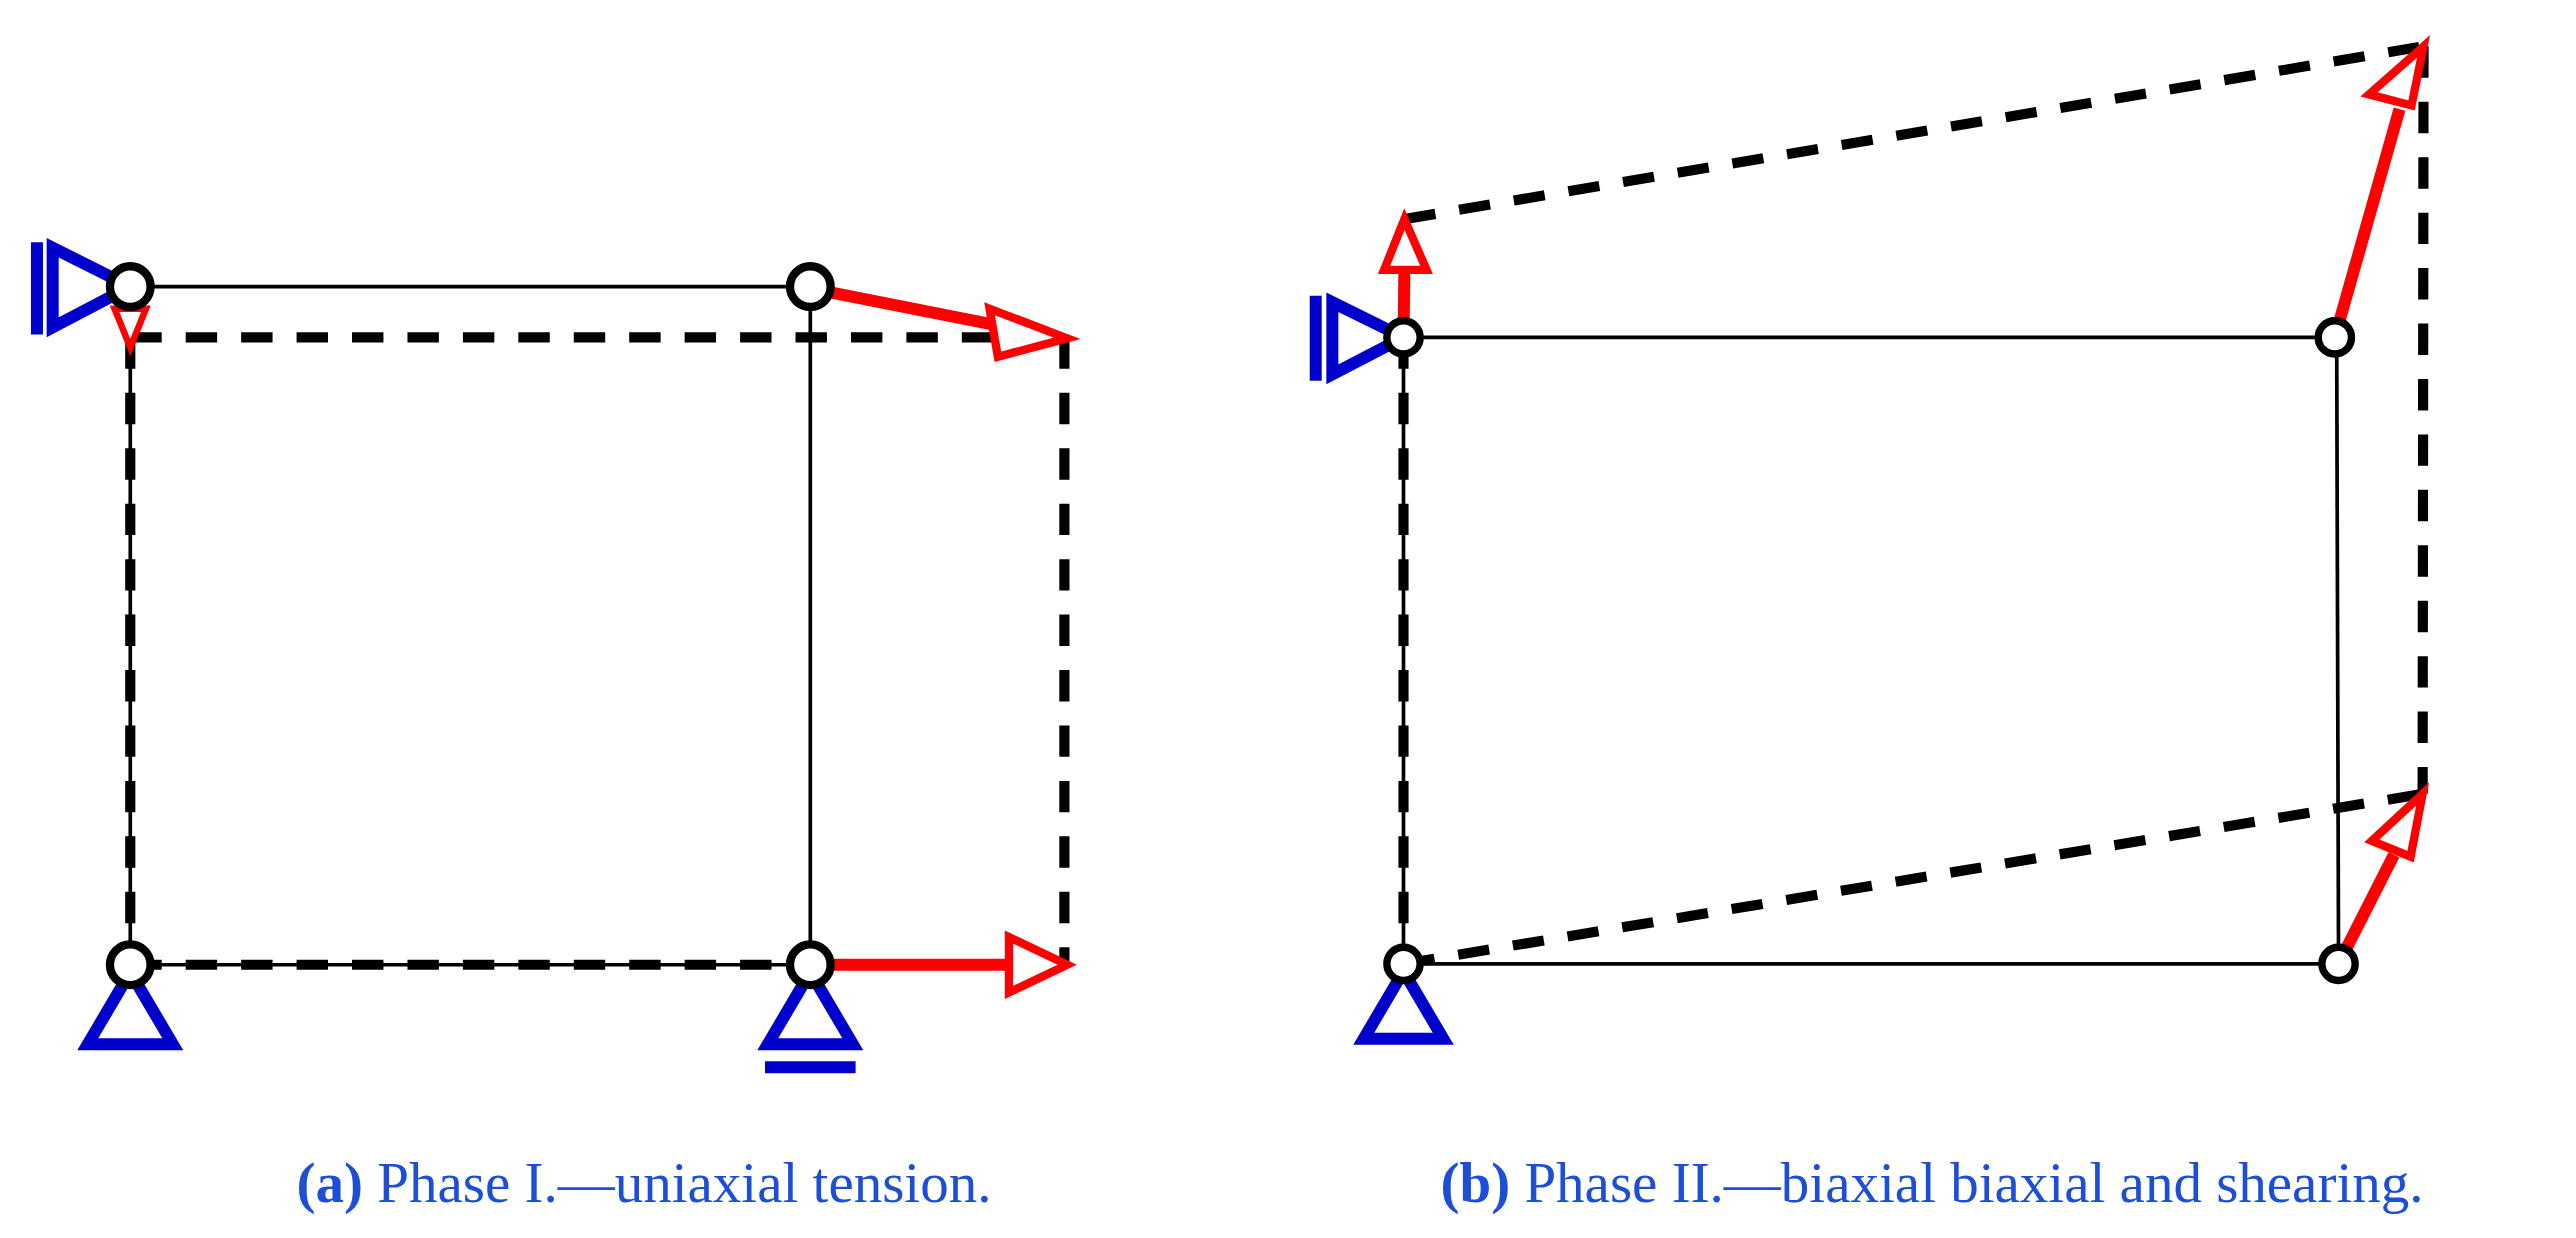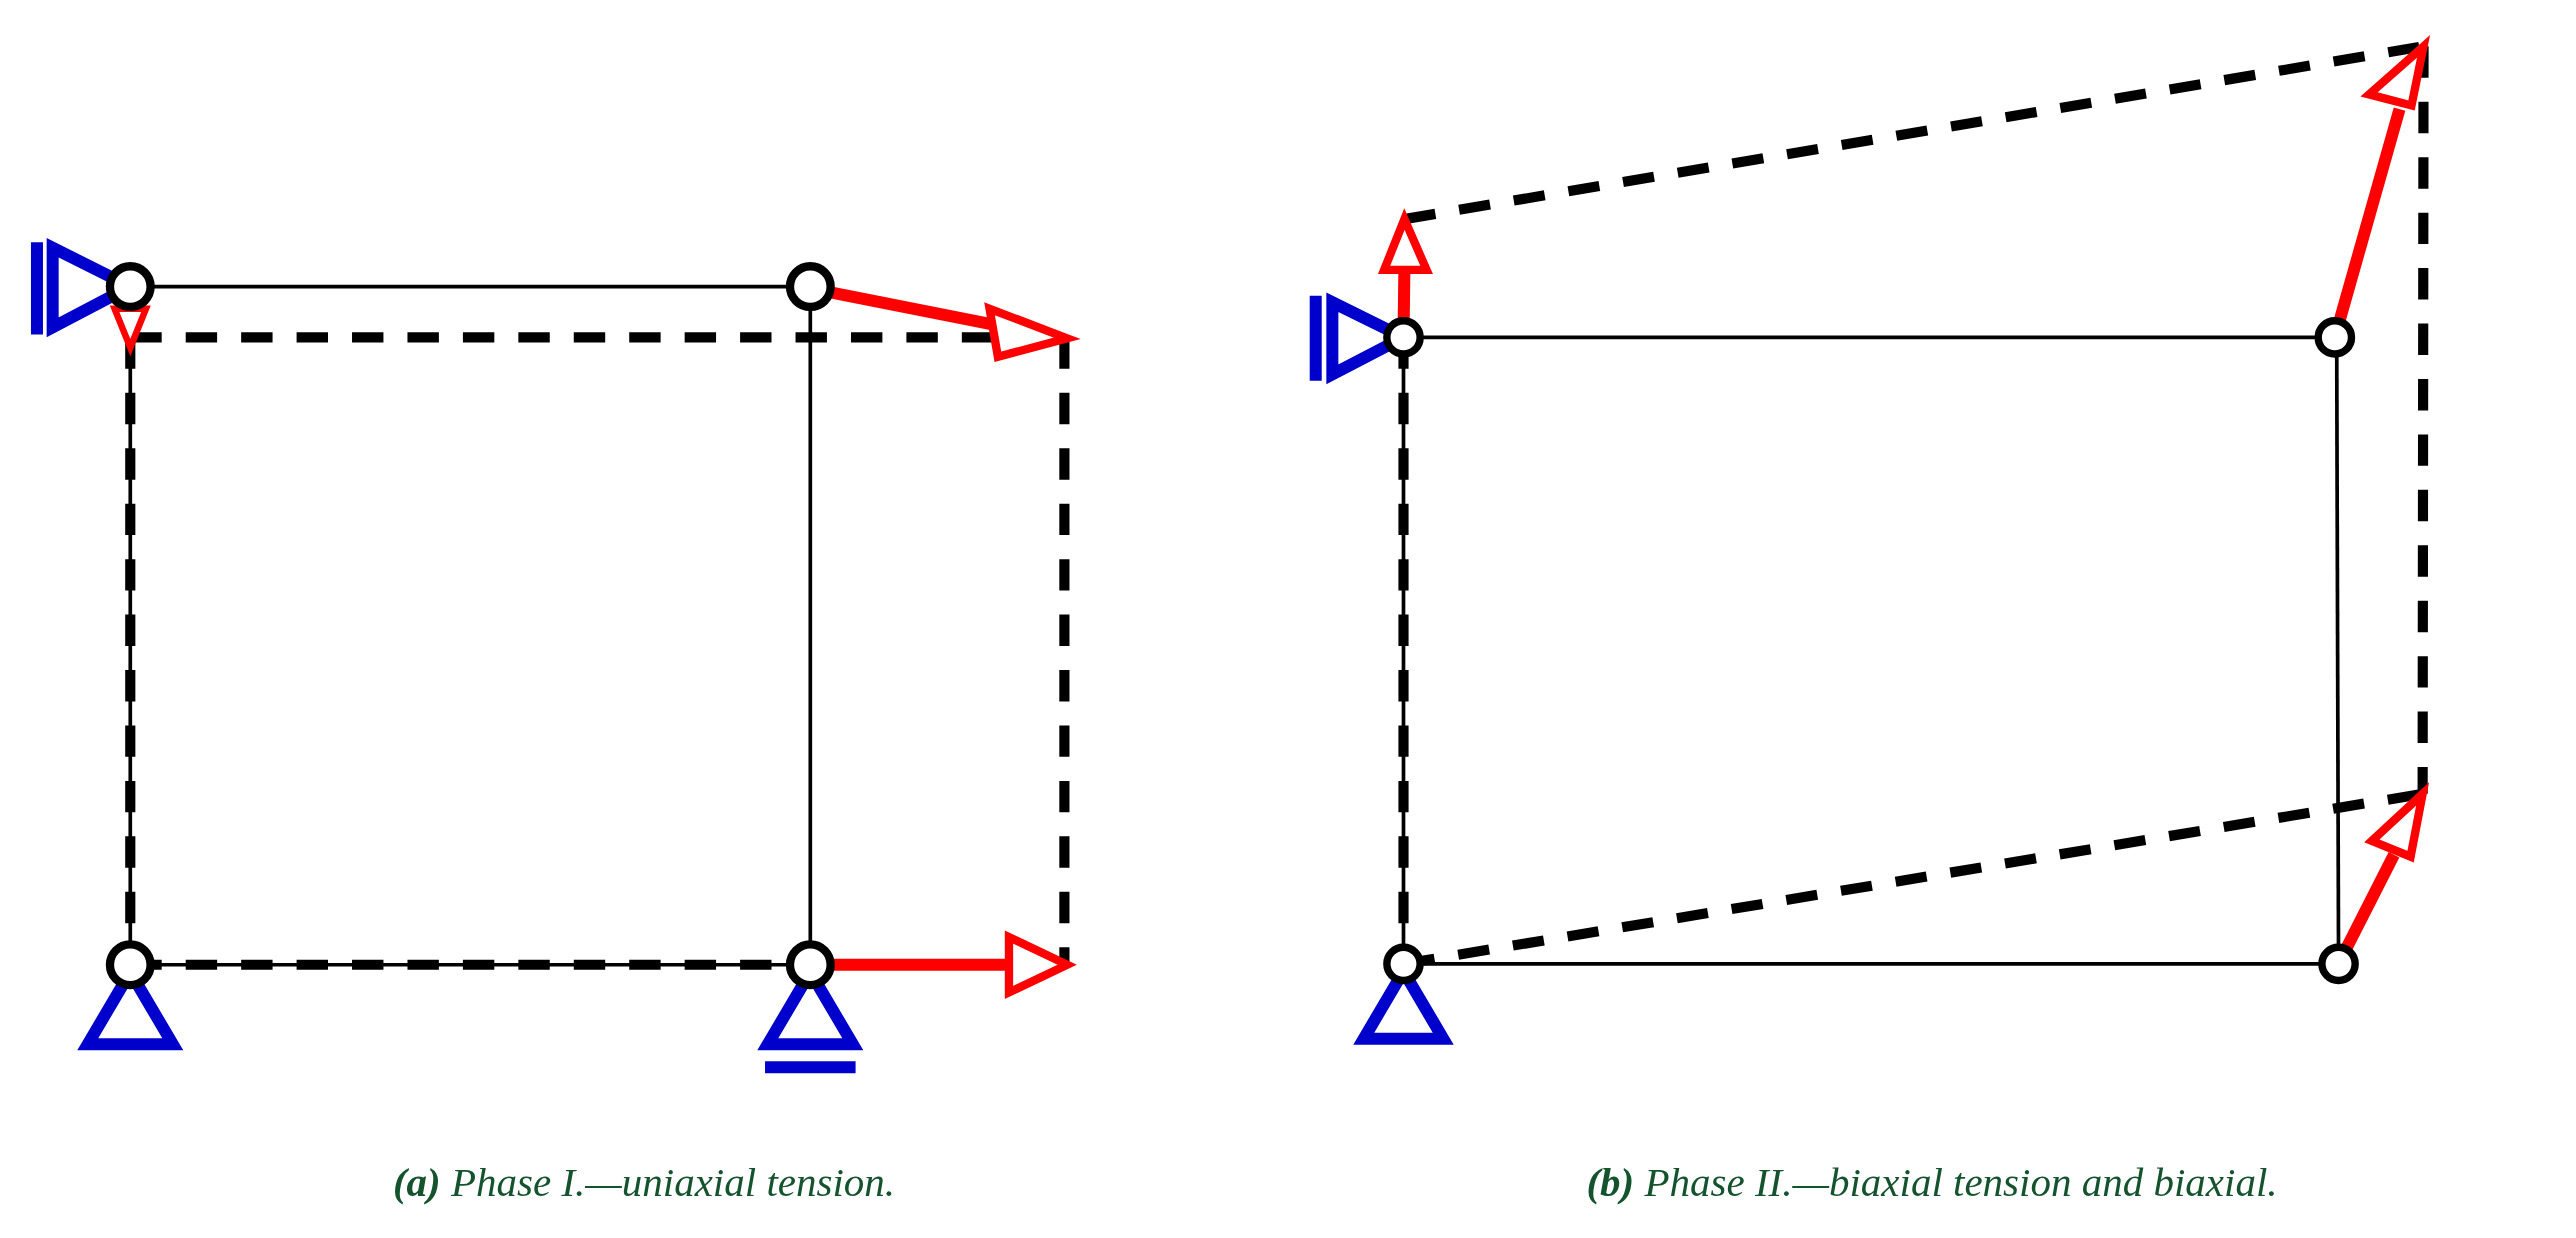--- a/index.html
+++ b/index.html
@@ -3,22 +3,22 @@
 <meta charset="utf-8">
 <style>
   html,body{margin:0;padding:0;background:#ffffff;}
   body{width:2576px;height:1238px;font-family:"Liberation Serif",serif;overflow:hidden;}
   #figure{position:relative;width:2576px;height:1238px;background:#ffffff;}
   .panel{position:absolute;top:0;height:1238px;width:1288px;}
   #panel-a{left:0;}
   #panel-b{left:1288px;}
   .panel-svg{position:absolute;left:0;top:0;width:1288px;height:1146px;}
   .caption{position:absolute;left:0;width:1288px;top:1138px;height:100px;
-           text-align:center;font-size:41px;line-height:89px;color:#14532d;
-           font-family:"Liberation Serif",serif;white-space:nowrap;font-style:italic;}
+           text-align:center;font-size:57px;line-height:89px;color:#1d4ed8;
+           font-family:"Liberation Serif",serif;white-space:nowrap;}
   .caption .tag{font-weight:bold;}
 </style>
 </head>
 <body>
 
 <div id="figure">
 
   <div class="panel" id="panel-a">
     <svg class="panel-svg" viewBox="0 0 1394 1240">
 
@@ -114,18 +114,18 @@
 
       <g>
         <circle cx="125" cy="365" r="18" fill="#ffffff" stroke="#000" stroke-width="8"></circle>
         <circle cx="1133" cy="365" r="18" fill="#ffffff" stroke="#000" stroke-width="8"></circle>
         <circle cx="1137" cy="1043" r="18" fill="#ffffff" stroke="#000" stroke-width="8"></circle>
         <circle cx="125" cy="1043" r="18" fill="#ffffff" stroke="#000" stroke-width="8"></circle>
       </g>
     </svg>
 
     <div class="caption">
-      <span class="tag">(b)</span><span> Phase II.—biaxial tension and biaxial.</span>
+      <span class="tag">(b)</span><span> Phase II.—biaxial biaxial and shearing.</span>
     </div>
   </div>
 
 </div>
 
 
 </body></html>

